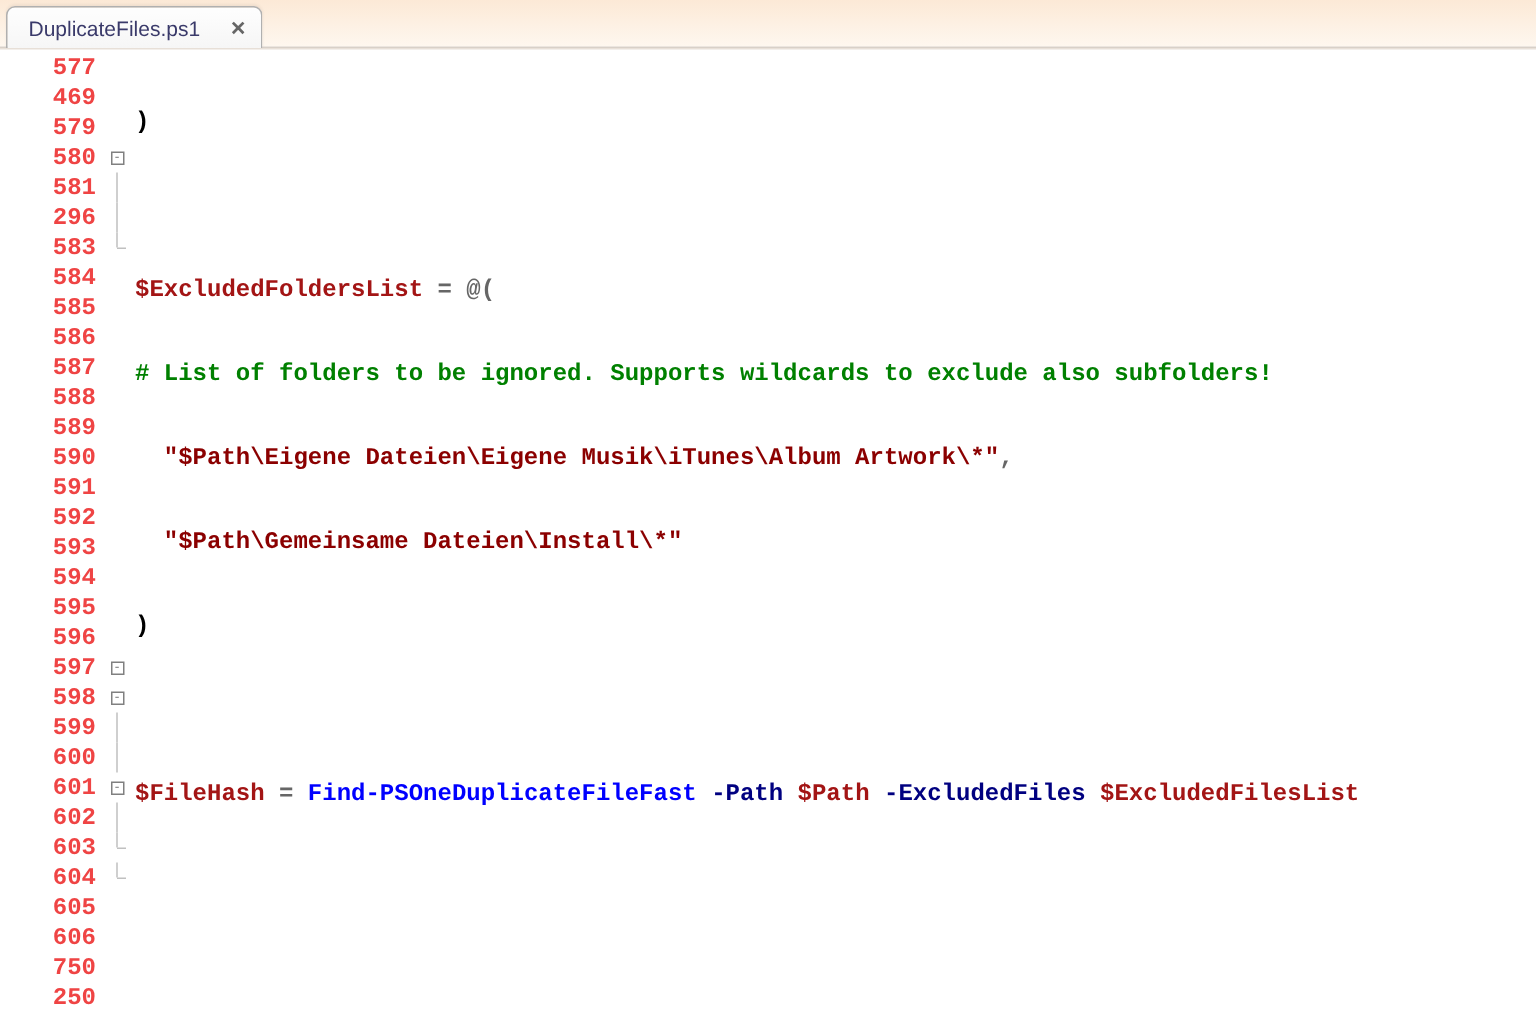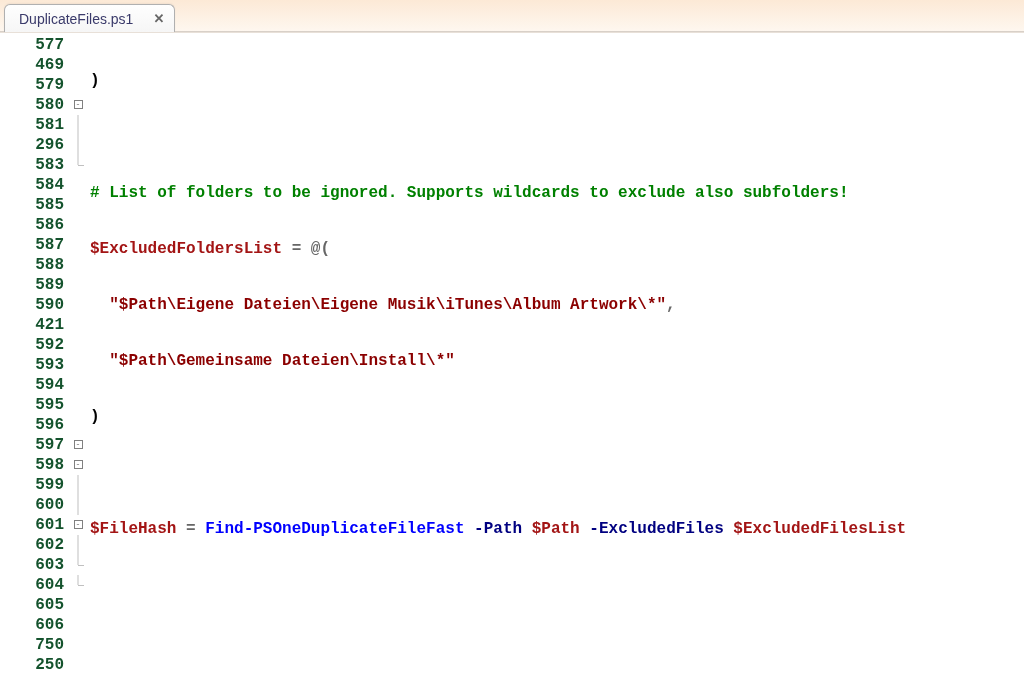--- a/index.html
+++ b/index.html
@@ -45,21 +45,21 @@
   }
   .editor {
     display: flex;
     height: calc(683px - 32px);
     background: #fff;
     border-top: 1px solid #e8e0d8;
   }
   .gutter {
     width: 70px;
     text-align: right;
-    color: #14532d;
+    color: #ef4444;
     font-weight: bold;
     user-select: none;
     padding-top: 2px;
   }
   .gutter div {
     height: 20px;
     line-height: 20px;
     padding-right: 6px;
   }
   .fold {
@@ -153,21 +153,21 @@
       <div>581</div>
       <div>296</div>
       <div>583</div>
       <div>584</div>
       <div>585</div>
       <div>586</div>
       <div>587</div>
       <div>588</div>
       <div>589</div>
       <div>590</div>
-      <div>421</div>
+      <div>591</div>
       <div>592</div>
       <div>593</div>
       <div>594</div>
       <div>595</div>
       <div>596</div>
       <div>597</div>
       <div>598</div>
       <div>599</div>
       <div>600</div>
       <div>601</div>
@@ -228,22 +228,22 @@
         <span class="corner"></span>
       </div>
       <div></div>
       <div></div>
       <div></div>
       <div></div>
     </div>
   <div class="code">
     <div class="ln"><span class="c-paren">)</span></div>
     <div class="ln"></div>
+    <div class="ln"><span class="c-var">$ExcludedFoldersList</span><span class="c-op"> = </span><span class="c-op">@(</span></div>
     <div class="ln"><span class="c-comment"># List of folders to be ignored. Supports wildcards to exclude also subfolders!</span></div>
-    <div class="ln"><span class="c-var">$ExcludedFoldersList</span><span class="c-op"> = </span><span class="c-op">@(</span></div>
     <div class="ln">  <span class="c-str">"$Path\Eigene Dateien\Eigene Musik\iTunes\Album Artwork\*"</span><span class="c-op">,</span></div>
     <div class="ln">  <span class="c-str">"$Path\Gemeinsame Dateien\Install\*"</span></div>
     <div class="ln"><span class="c-paren">)</span></div>
     <div class="ln"></div>
     <div class="ln"><span class="c-var">$FileHash</span><span class="c-op"> = </span><span class="c-cmd">Find-PSOneDuplicateFileFast</span><span class="c-param"> -Path </span><span class="c-var">$Path</span><span class="c-param"> -ExcludedFiles </span><span class="c-var">$ExcludedFilesList</span></div>
     <div class="ln"></div>
     
     
     
     

